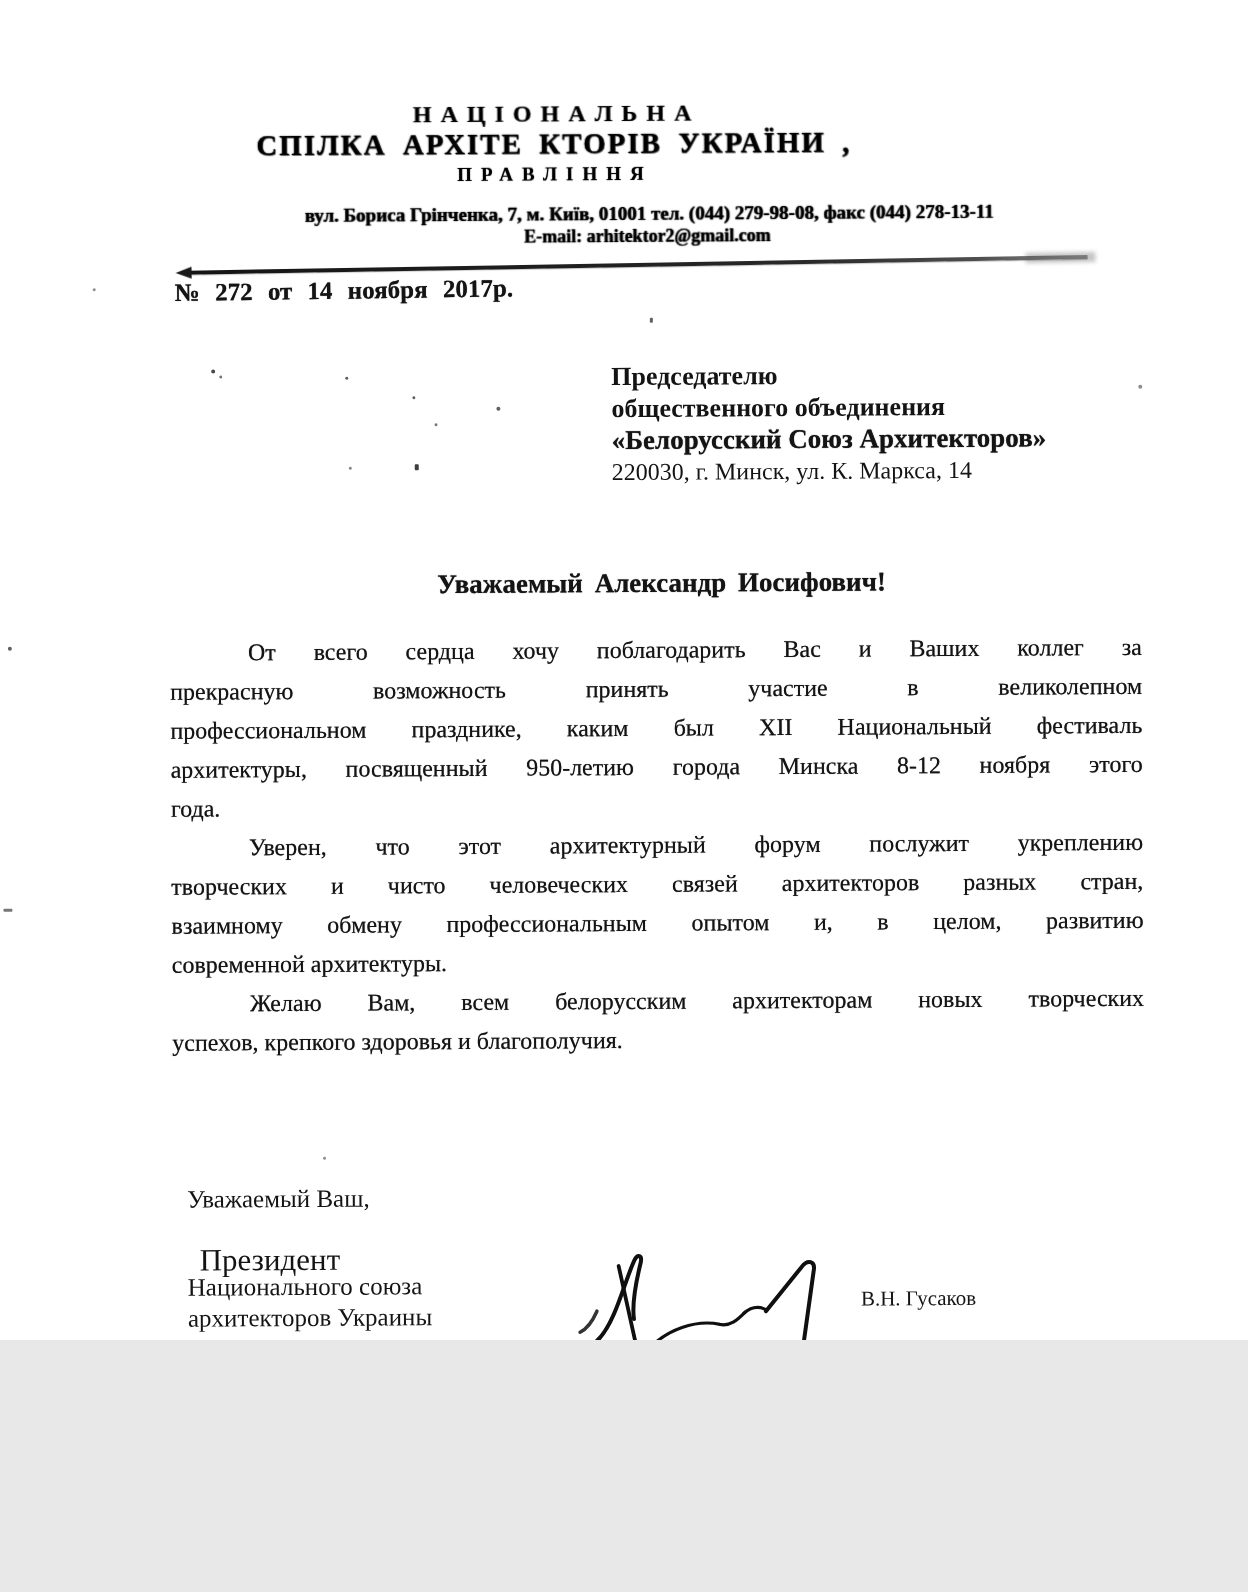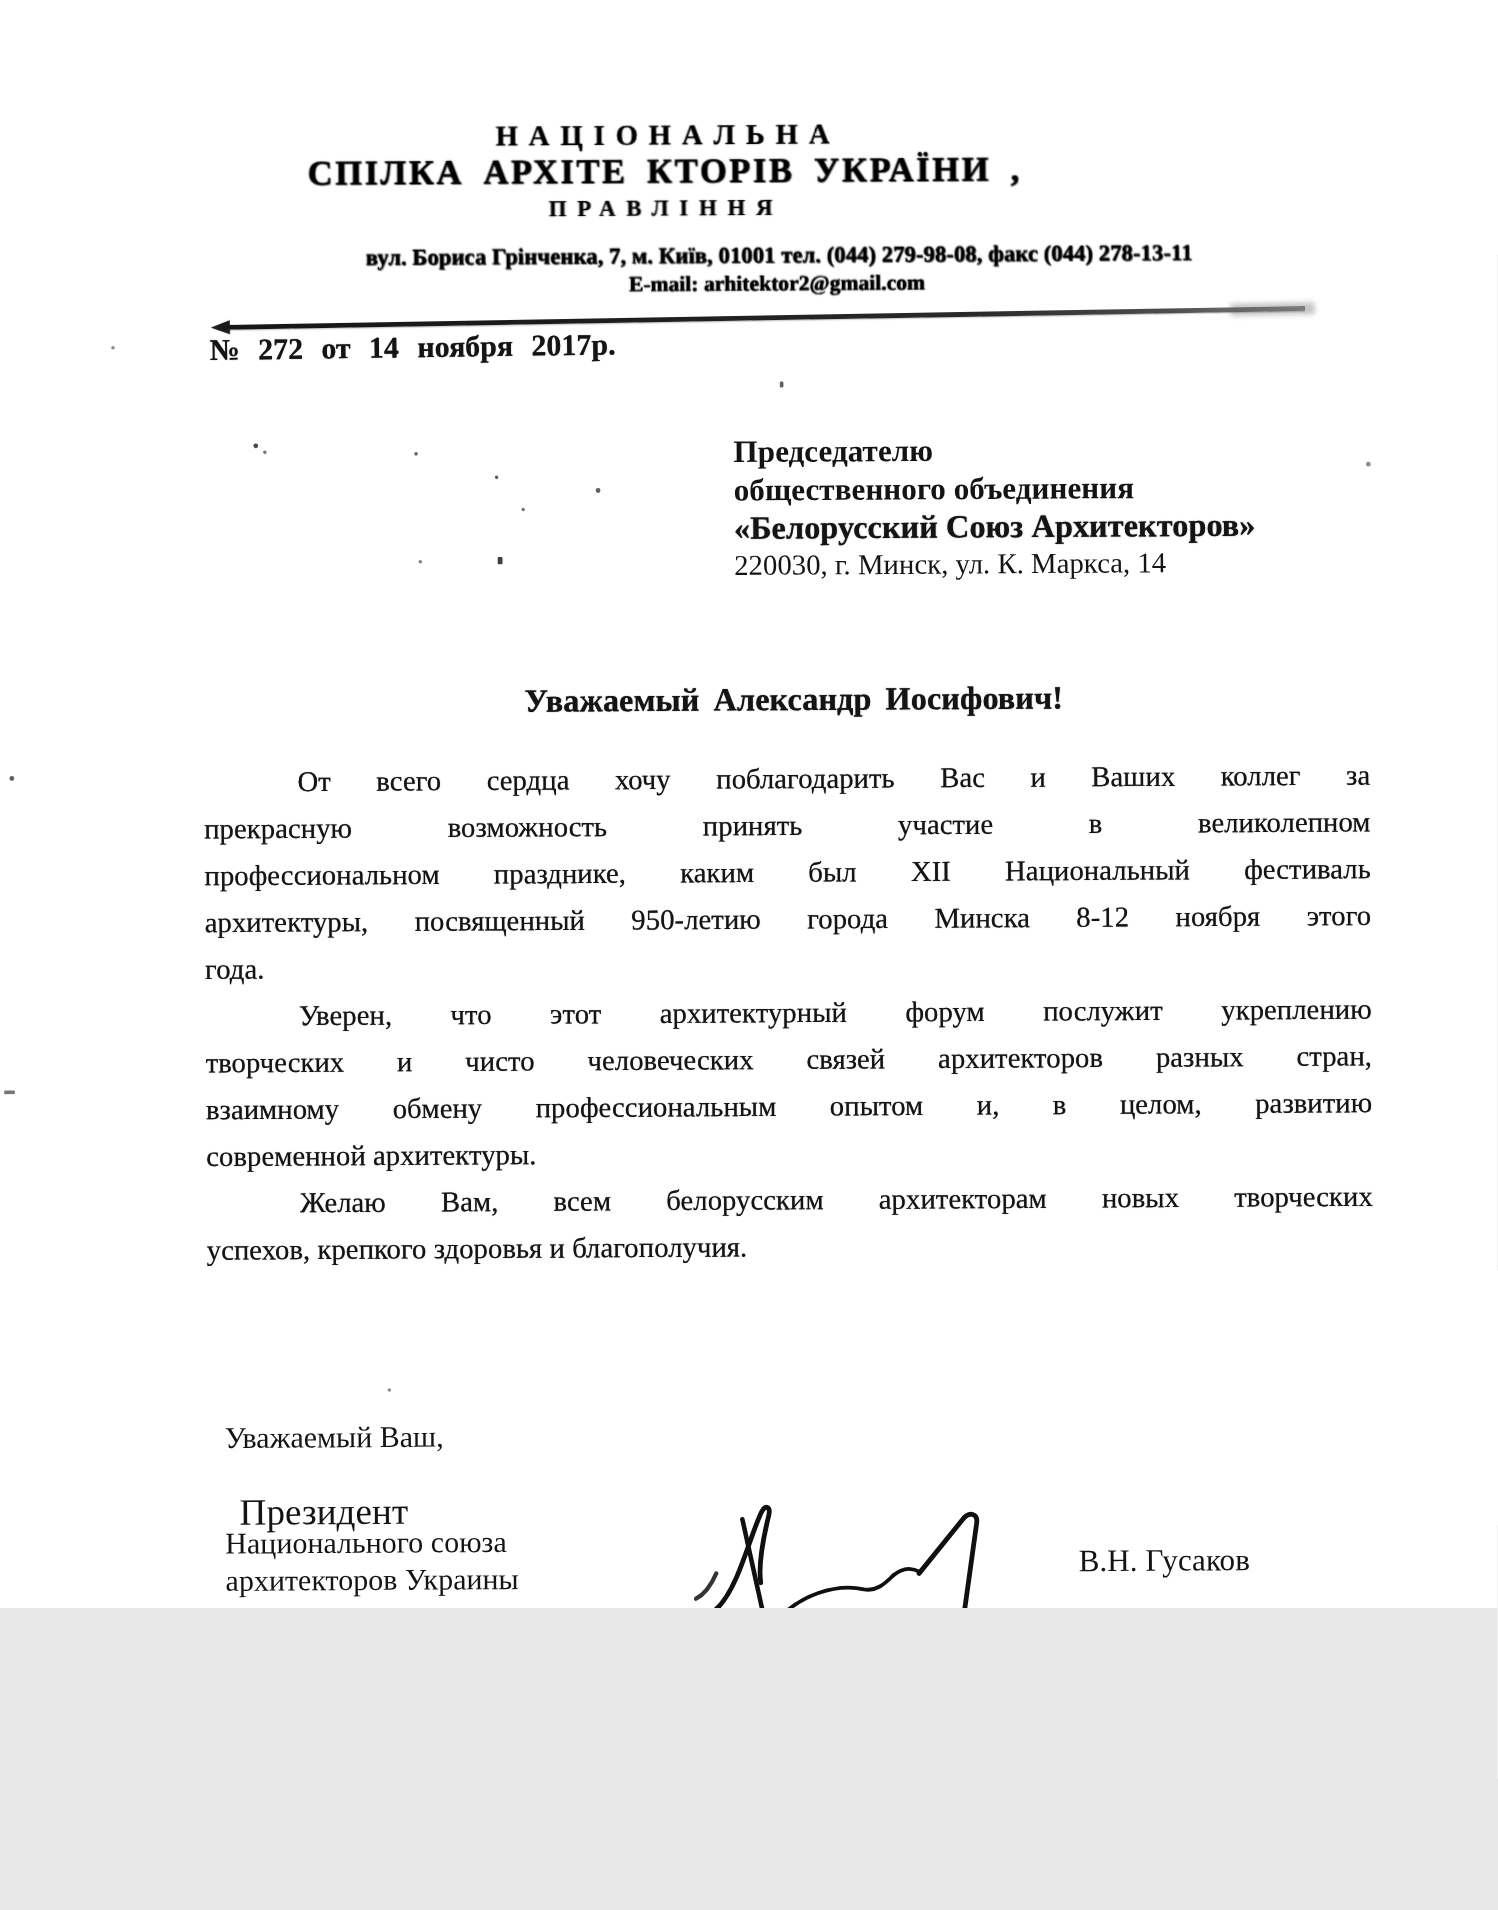--- a/index.html
+++ b/index.html
@@ -56,21 +56,21 @@
          text-shadow:0 0 .7px rgba(0,0,0,.7); }
   .bl { text-align:justify; text-align-last:justify; }
   .bl.last { text-align:left; text-align-last:left; }
   .bl.ind { padding-left:78px; }
 
   
   .vale  { top:1183px; left:184px; font-size:25px; }
   .sig-t1 { top:1240px; left:184px; font-size:31px;margin-left:12px; }
   .sig-t2 { top:1271px; left:184px; font-size:25px; }
   .sig-t3 { top:1302px; left:184px; font-size:25px; }
-  .signer { top:1288px; left:895px; font-size:26px; }
+  .signer { top:1288px; left:857px; font-size:21px; }
   .signature { position:absolute; top:1238px; left:560px; width:300px; height:170px; }
 
   .speck { position:absolute; background:#1c1c1c; border-radius:50%; }
 </style>
 </head>
 <body>
 
 <div class="page">
   <div class="sheet">
 

